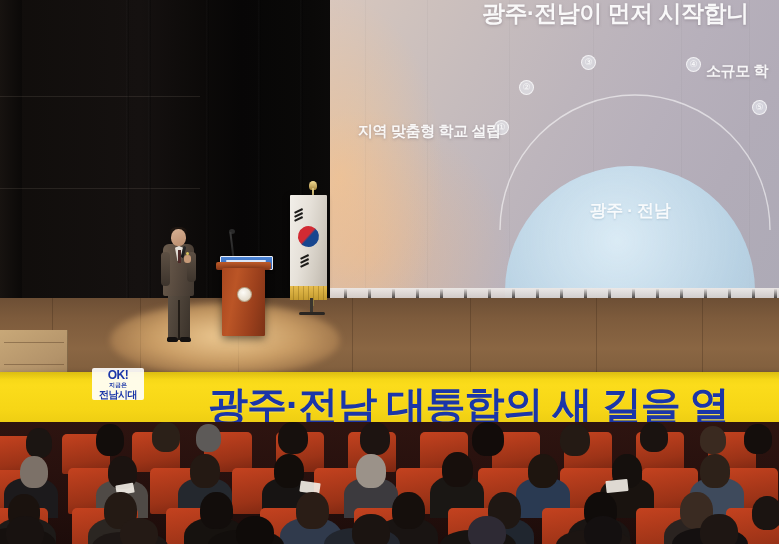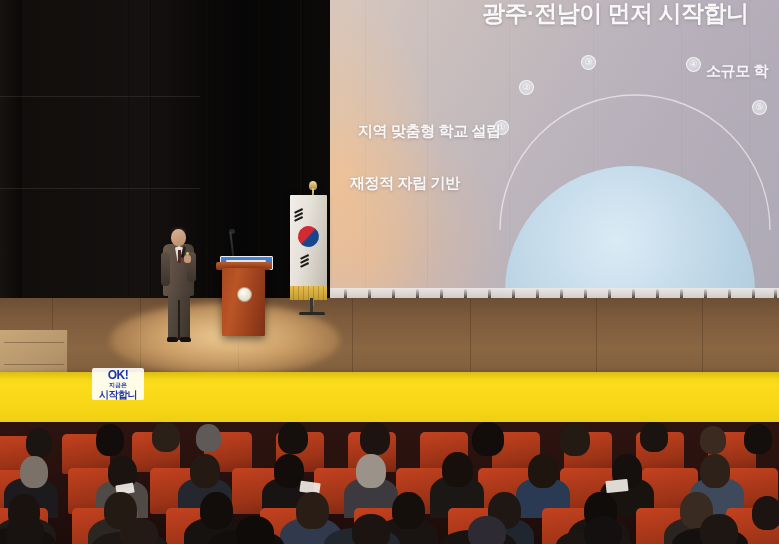--- a/index.html
+++ b/index.html
@@ -350,34 +350,34 @@
       <div class="screen-ripple" style="left:96px"></div>
       <div class="screen-ripple" style="left:178px"></div>
       <div class="screen-ripple" style="left:262px"></div>
       <div class="screen-ripple" style="left:350px"></div>
       <div class="screen-ripple" style="left:418px"></div>
 
       <div class="slide-headline">광주·전남이 먼저 시작합니</div>
 
       <div class="hub"></div>
       <div class="hub-label">
+        <div>광주 · 전남</div>
       </div>
 
       <svg class="arc-svg" viewBox="0 0 452 306">
         <path d="M 170 236 A 135 135 0 0 1 440 236" fill="none" stroke="rgba(255,255,255,0.55)" stroke-width="1.4"></path>
       </svg>
 
       <div class="node" style="left:164px; top:126px">①</div>
       <div class="node" style="left:189px; top:86px">②</div>
       <div class="node" style="left:251px; top:61px">③</div>
       <div class="node" style="left:356px; top:63px">④</div>
       <div class="node" style="left:422px; top:106px">⑤</div>
 
       <div class="slide-label" style="left:28px; top:128px">지역 맞춤형 학교 설립</div>
-      <div class="slide-label" style="left:20px; top:180px">재정적 자립 기반</div>
       <div class="slide-label" style="left:376px; top:68px">소규모 학</div>
 
       <div class="screen-bottom-fringe"></div>
       <div class="grommet" style="left:14px"></div>
         <div class="grommet" style="left:38px"></div>
       <div class="grommet" style="left:62px"></div>
         <div class="grommet" style="left:86px"></div>
       <div class="grommet" style="left:110px"></div>
         <div class="grommet" style="left:134px"></div>
       <div class="grommet" style="left:158px"></div>
@@ -458,22 +458,23 @@
   <div class="spk-hand"></div>
   <div class="spk-badge"></div>
   <div class="spk-hair"></div>
   <div class="spk-head"></div>
 
   <div class="banner"></div>
   <div class="banner-wave"></div>
   <div class="banner-logo">
     <span class="logo-ok">OK!</span>
     <span class="logo-sub">지금은</span>
-    <span class="logo-jeonnam">시작합니</span>
-  </div>
+    <span class="logo-jeonnam">전남시대</span>
+  </div>
+  <div class="banner-text">광주·전남 대통합의 새 길을 열</div>
 
   <div class="audience">
 
     <div class="seat" style="left:-4px; top:14px; width:46px; height:40px"></div>
     <div class="seat" style="left:62px; top:12px; width:48px; height:40px"></div>
     <div class="seat" style="left:132px; top:10px; width:48px; height:40px"></div>
     <div class="seat" style="left:204px; top:10px; width:48px; height:40px"></div>
     <div class="seat" style="left:276px; top:10px; width:48px; height:40px"></div>
     <div class="seat" style="left:348px; top:10px; width:48px; height:40px"></div>
     <div class="seat" style="left:420px; top:10px; width:48px; height:40px"></div>

